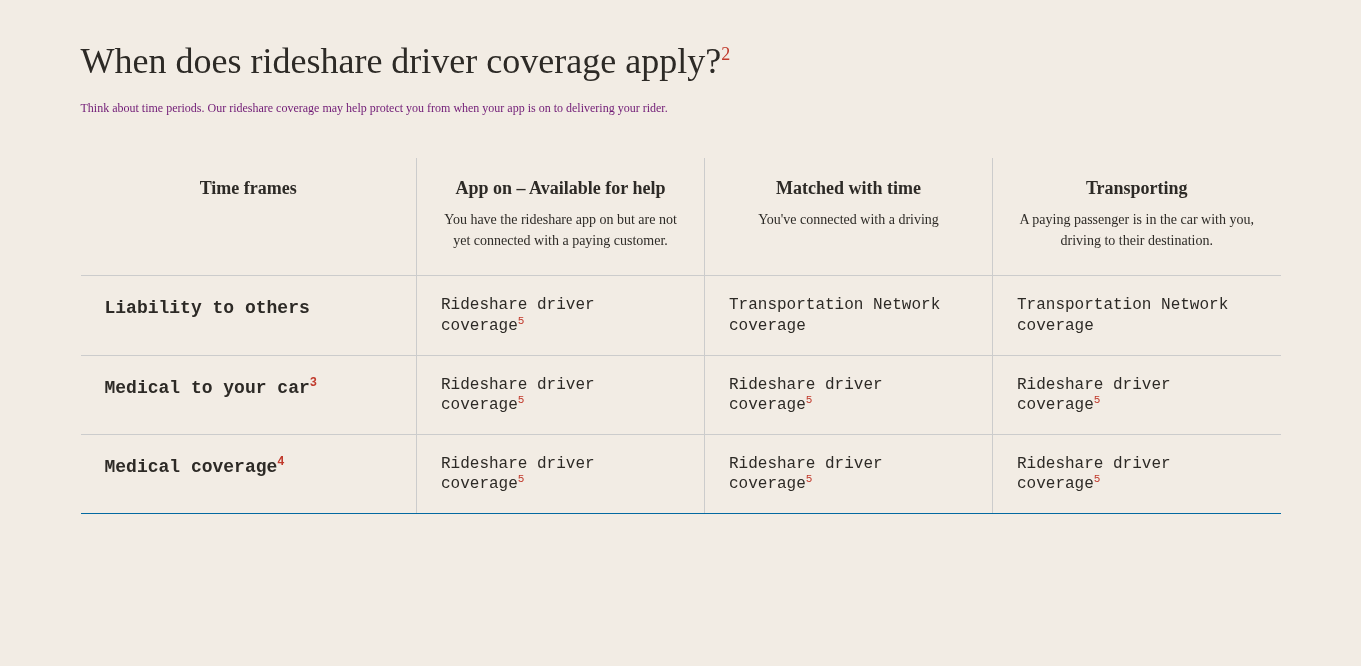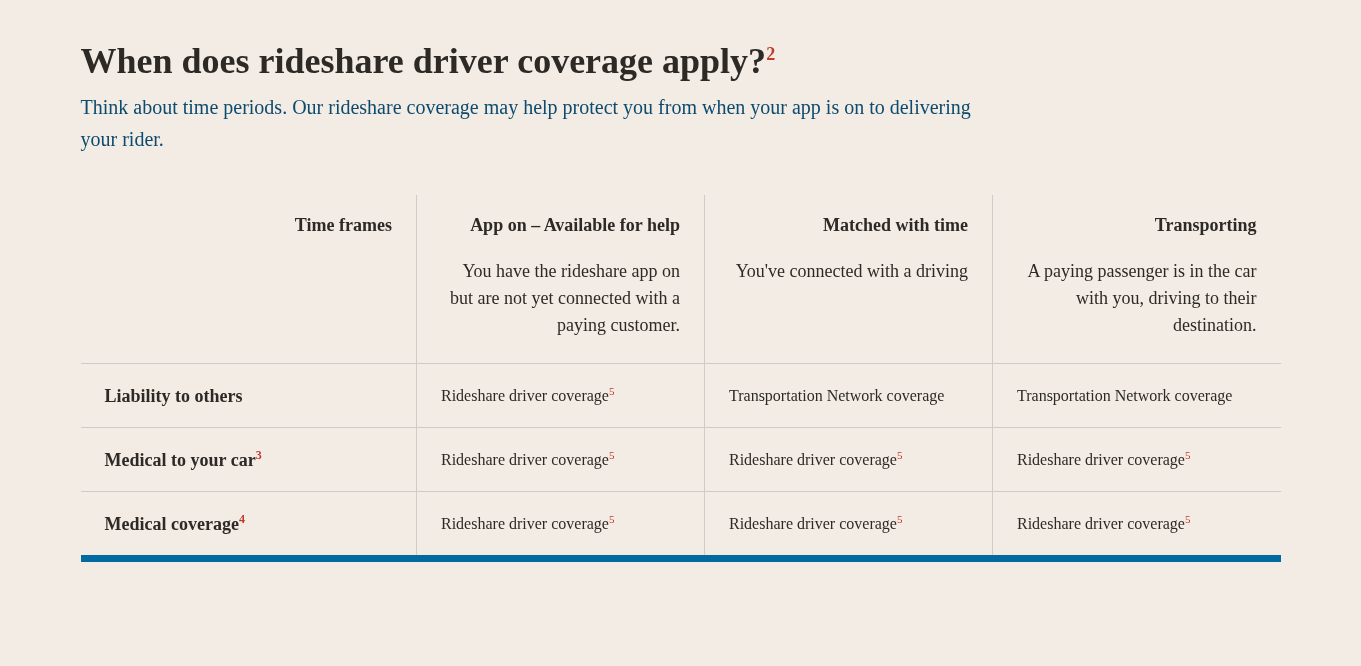--- a/index.html
+++ b/index.html
@@ -17,73 +17,73 @@
       padding: 40px 80px;
     }
 
     .page-container {
       max-width: 1200px;
       margin: 0 auto;
     }
 
     .main-title {
       font-size: 36px;
-      font-weight: 700;
-      color: #2d2a26;
-      margin-bottom: 8px;
+      font-weight: 400;
+      color: #2d2a26;
+      margin-bottom: 16px;
       line-height: 1.2;
     }
 
     .main-title sup {
       color: #c0392b;
       font-size: 18px;
       vertical-align: super;
     }
 
     .subtitle {
-      font-size: 20px;
-      color: #0c4a6e;
+      font-size: 12px;
+      color: #701a75;
       max-width: 900px;
       line-height: 1.6;
       margin-bottom: 40px;
     }
 
     .coverage-table {
       width: 100%;
       border-collapse: collapse;
     }
 
     .coverage-table th,
     .coverage-table td {
       padding: 20px 24px;
       vertical-align: top;
       border-bottom: 1px solid #ccc;
     }
 
     .coverage-table thead th {
-      text-align: right;
+      text-align: center;
       font-weight: 700;
       font-size: 18px;
       border-bottom: 1px solid #ccc;
       padding-bottom: 24px;
     }
 
     .coverage-table thead th:first-child {
       width: 28%;
     }
 
     .coverage-table thead th:not(:first-child) {
       width: 24%;
     }
 
     .col-header-sub {
-      font-size: 18px;
+      font-size: 14px;
       font-weight: 400;
       color: #2d2a26;
-      margin-top: 22px;
+      margin-top: 10px;
       line-height: 1.5;
     }
 
     .coverage-table tbody tr td:first-child {
       font-weight: 700;
       font-size: 18px;
     }
 
     .coverage-table tbody tr td:first-child sup {
       color: #c0392b;
@@ -101,25 +101,26 @@
       color: #2d2a26;
     }
 
     .coverage-cell sup {
       color: #c0392b;
       font-size: 11px;
       vertical-align: super;
     }
 
     .coverage-table tbody tr:last-child td {
-      border-bottom: 7px solid #0369a1;
+      border-bottom: 1px solid #0369a1;
     }
 
     .coverage-table tbody tr td {
       border-right: none;
+      font-family: Liberation Mono, monospace;
     }
 
     
     .coverage-table th:not(:first-child),
     .coverage-table td:not(:first-child) {
       border-left: 1px solid #ccc;
     }
 
     .coverage-table thead th:first-child {
       border-left: none;

